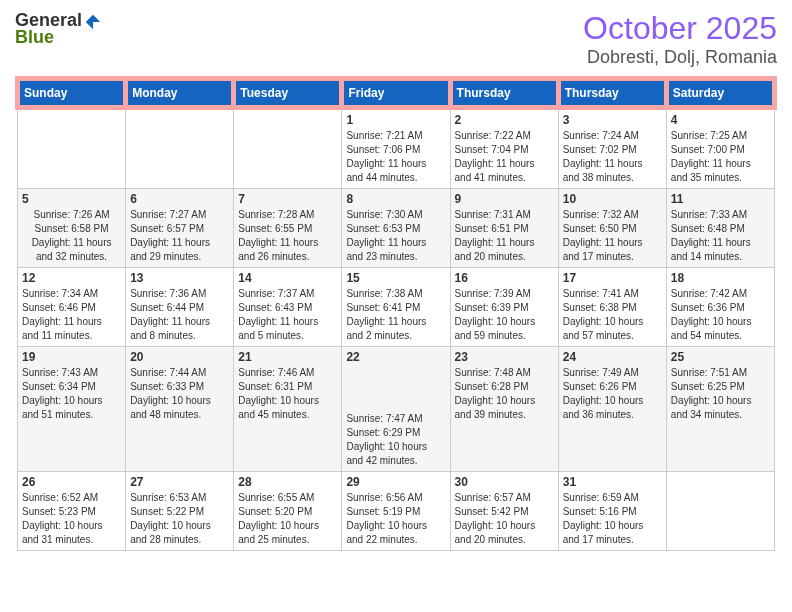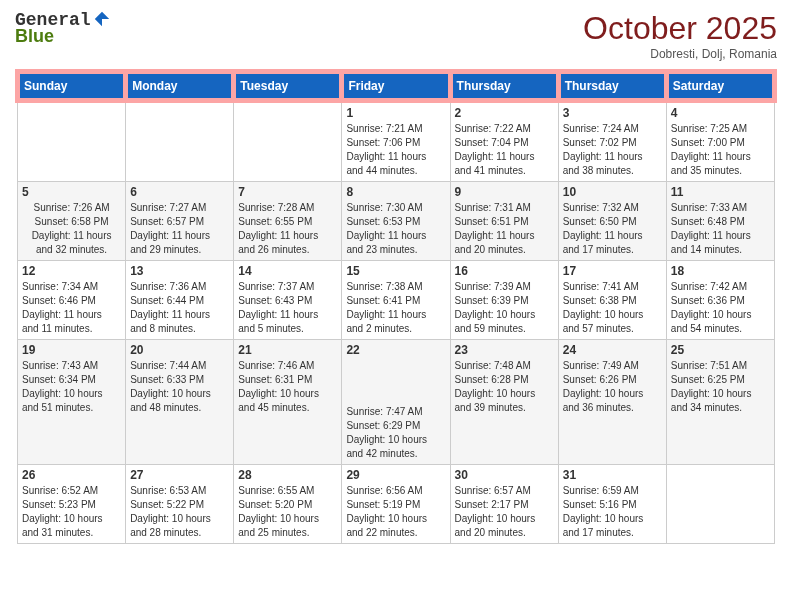--- a/index.html
+++ b/index.html
@@ -22,22 +22,21 @@
       align-items: flex-start;
       margin-bottom: 8px;
     }
     .logo {
       display: flex;
       flex-direction: column;
       align-items: flex-start;
     }
     .logo-text {
       display: flex;
-      align-items: flex-start;
-      font-family: Liberation Mono, monospace;
+      align-items: flex-end;
     }
     .logo-general {
       font-size: 18px;
       font-weight: bold;
       color: #333;
     }
     .logo-blue {
       font-size: 18px;
       font-weight: bold;
       color: #4d7c0f;
@@ -45,25 +44,25 @@
     .logo-icon {
       width: 18px;
       height: 18px;
       margin-left: 2px;
     }
     .title-block {
       text-align: right;
     }
     .month-title {
       font-size: 32px;
-      color: #7f1d1d;
+      color: #8b5cf6;
       font-weight: normal;
     }
     .subtitle {
-      font-size: 12px;
+      font-size: 18px;
       color: #555;
     }
     .calendar {
       width: 100%;
       border-collapse: collapse;
       border: 1px solid #ccc;
     }
     .calendar th {
       background: #1565c0;
       color: #fff;
@@ -316,21 +315,21 @@
           </td>
           <td>
             <span class="day-number">29</span>
             <div class="day-info" style="white-space: pre-line;">Sunrise: 6:56 AM
 Sunset: 5:19 PM
 Daylight: 10 hours and 22 minutes.</div>
           </td>
           <td>
             <span class="day-number">30</span>
             <div class="day-info" style="white-space: pre-line;">Sunrise: 6:57 AM
-Sunset: 2:17 PM
+Sunset: 5:42 PM
 Daylight: 10 hours and 20 minutes.</div>
           </td>
           <td>
             <span class="day-number">31</span>
             <div class="day-info" style="white-space: pre-line;">Sunrise: 6:59 AM
 Sunset: 5:16 PM
 Daylight: 10 hours and 17 minutes.</div>
           </td>
           <td class="empty-cell"></td>
         </tr>

